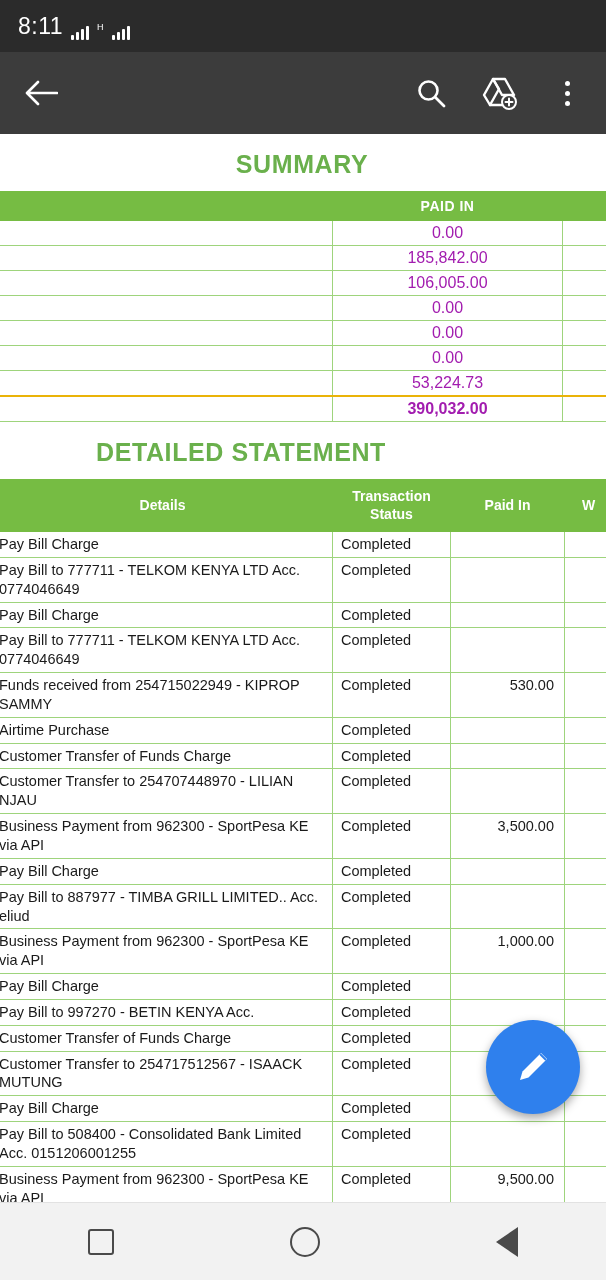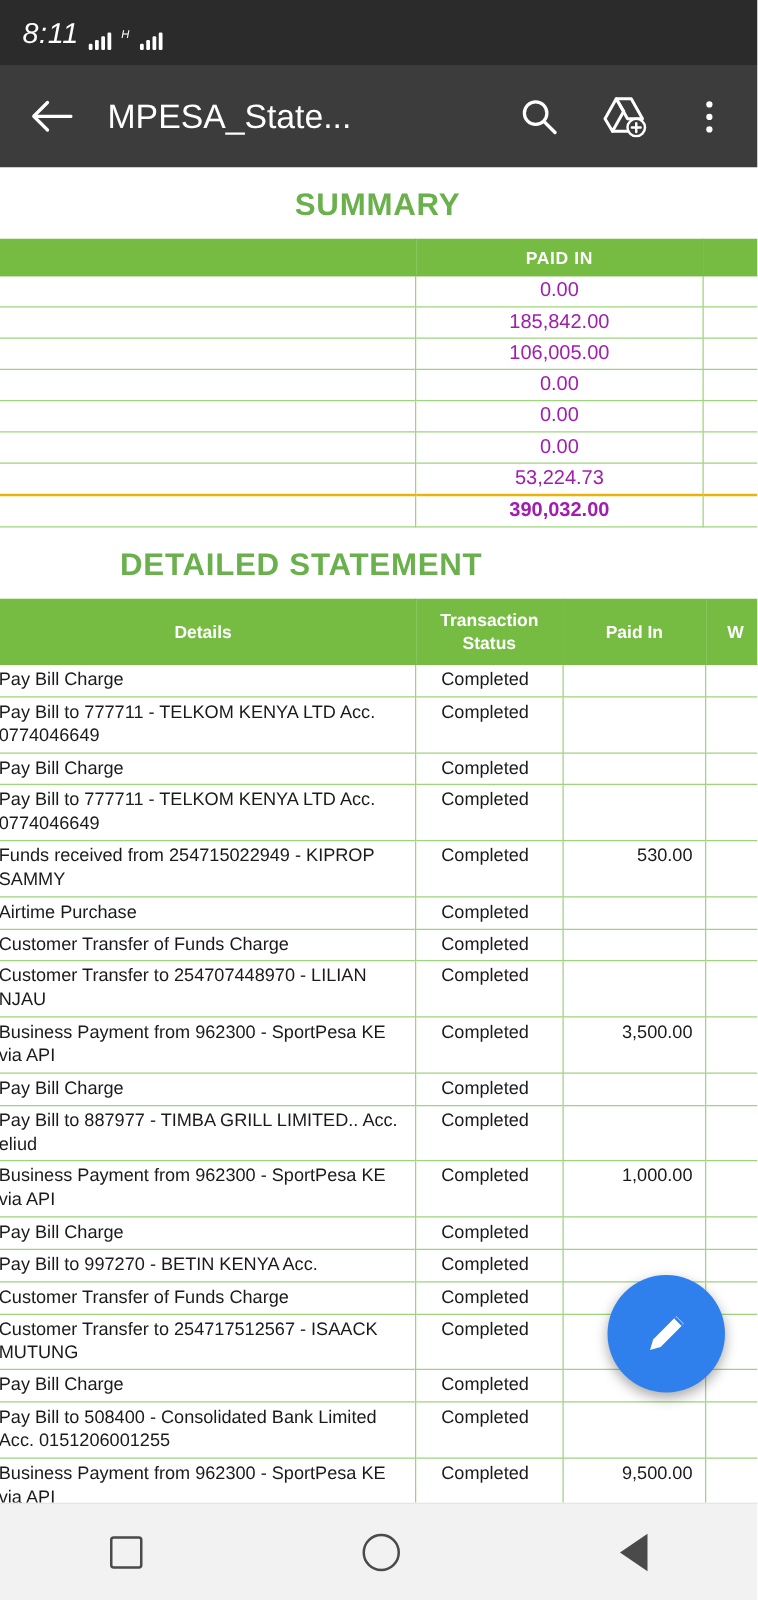--- a/index.html
+++ b/index.html
@@ -17,21 +17,20 @@
   }
 
   
   .statusbar {
     height: 52px;
     background: #2b2b2b;
     color: #ffffff;
     display: flex; align-items: center;
     padding: 0 18px;
     flex: none;
-    font-style: italic;
   }
   .status-left { display: flex; align-items: flex-end; gap: 8px; }
   .status-time { font-size: 23px; font-weight: 500; letter-spacing: .5px; }
   .sig { display: flex; align-items: flex-end; gap: 2px; height: 18px; }
   .sig i { display: block; width: 3px; background: #ffffff; border-radius: 1px; }
   .sig i:nth-child(1) { height: 5px; }
   .sig i:nth-child(2) { height: 8px; }
   .sig i:nth-child(3) { height: 11px; }
   .sig i:nth-child(4) { height: 14px; }
   .sig-label { font-size: 9px; position: relative; top: -8px; }
@@ -115,21 +114,21 @@
     line-height: 1.25;
   }
   .detail-table td {
     border: 1px solid #9ed47c;
     font-size: 14.5px; color: #1a1a1a;
     padding: 3px 6px;
     vertical-align: top;
     line-height: 1.3;
   }
   .detail-table td.details { text-align: left; }
-  .detail-table td.status { text-align: left; padding-left: 20px; }
+  .detail-table td.status { text-align: left; padding-left: 8px; }
   .detail-table td.paid { text-align: right; padding-right: 10px; }
   .d-col-1 { width: 340px; }
   .d-col-2 { width: 118px; }
   .d-col-3 { width: 114px; }
   .d-col-4 { width: 48px; }
 
   
   .fab {
     position: absolute;
     right: 26px; bottom: 88px;
@@ -180,21 +179,20 @@
         </span>
     </div>
   </div>
 
   <div class="appbar">
     <div class="back icon-btn">
       <svg width="34" height="30" viewBox="0 0 34 30" aria-hidden="true">
         <path d="M33 15 H4 M14 4 L3 15 L14 26" stroke="#ffffff" stroke-width="2.6" fill="none" stroke-linecap="round" stroke-linejoin="round"></path>
       </svg>
     </div>
-    <div class="title">MPESA_State...</div>
     <div class="actions">
       <div class="icon-btn">
         <svg width="32" height="32" viewBox="0 0 32 32" aria-hidden="true">
           <circle cx="13.5" cy="13.5" r="9" stroke="#ffffff" stroke-width="2.6" fill="none"></circle>
           <path d="M20.5 20.5 L29 29" stroke="#ffffff" stroke-width="2.8" stroke-linecap="round"></path>
         </svg>
       </div>
       <div class="icon-btn">
         <svg width="38" height="34" viewBox="0 0 38 34" aria-hidden="true">
           <path d="M13 3 L25 3 L34 19 L22 19 Z" fill="none" stroke="#ffffff" stroke-width="2.4" stroke-linejoin="round"></path>

